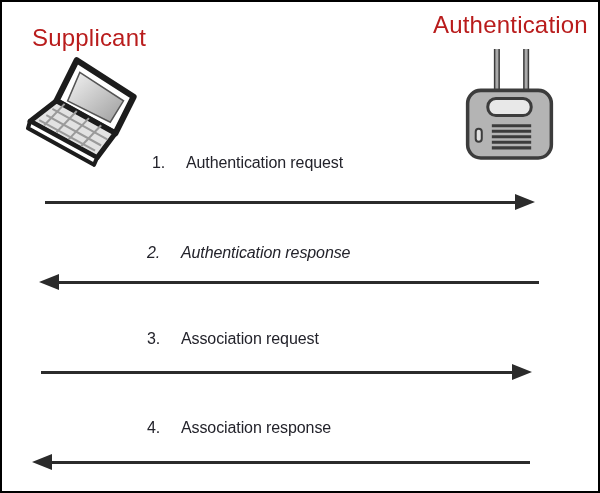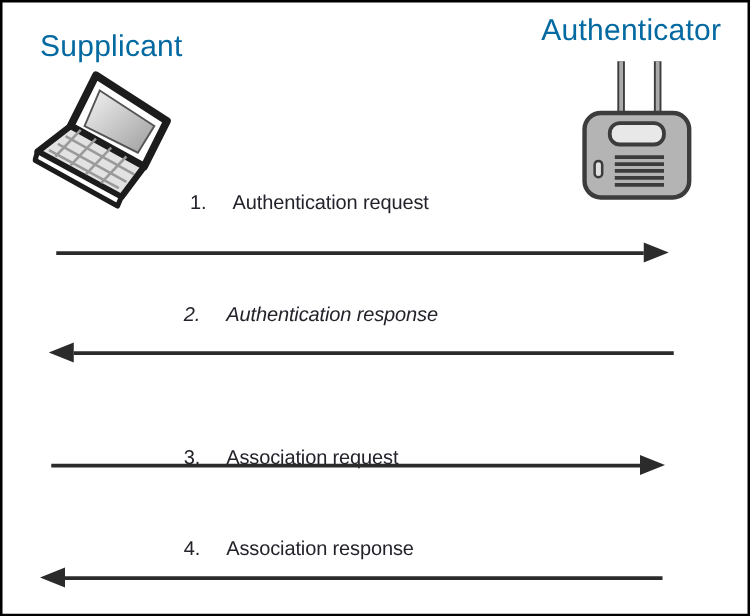--- a/index.html
+++ b/index.html
@@ -11,21 +11,21 @@
     background: #ffffff;
     border: 2px solid #000000;
     overflow: hidden;
     font-family: "Liberation Sans", "DejaVu Sans", sans-serif;
     color: #23232b;
   }
   .actor-title {
     position: absolute;
     font-size: 24px;
     font-weight: 400;
-    color: #0369a1;
+    color: #b91c1c;
     letter-spacing: 0.2px;
     white-space: nowrap;
   }
   .title-left  { left: 30px;  top: 22px; }
   .title-right { left: 431px; top: 9px;  }
 
   .device { position: absolute; }
   .laptop { left: 24px;  top: 54px; width: 132px; height: 112px; }
   .ap     { left: 461px; top: 44px; width: 94px;  height: 116px; }
 
@@ -36,22 +36,22 @@
     color: #23232b;
     white-space: nowrap;
     letter-spacing: -0.1px;
   }
   .msg-num {
     display: inline-block;
     min-width: 34px;
   }
   .label-1 { left: 150px; top: 152px; }
   .label-2 { left: 145px; top: 242px; font-style: italic; }
-  .label-3 { left: 145px; top: 328px; margin-top: 28px; }
-  .label-4 { left: 145px; top: 417px; margin-top: 12px; }
+  .label-3 { left: 145px; top: 328px; }
+  .label-4 { left: 145px; top: 417px; }
 
   .arrow {
     position: absolute;
     height: 16px;
     display: flex;
     align-items: center;
   }
   .arrow .line {
     flex: 1;
     height: 3px;
@@ -70,21 +70,21 @@
   .arrow-2 { left: 37px; top: 272px; width: 500px; }
   .arrow-3 { left: 39px; top: 362px; width: 491px; }
   .arrow-4 { left: 30px; top: 452px; width: 498px; }
 </style>
 </head>
 <body>
 
 <div class="stage">
 
   <div class="actor-title title-left">Supplicant</div>
-  <div class="actor-title title-right">Authenticator</div>
+  <div class="actor-title title-right">Authentication</div>
 
   <div class="device laptop">
     <svg viewBox="0 0 130 110" width="132" height="112" aria-hidden="true">
       <defs>
         <linearGradient id="scr" x1="0" y1="0" x2="1" y2="1">
           <stop offset="0" stop-color="#f4f4f4"></stop>
           <stop offset="1" stop-color="#9d9d9d"></stop>
         </linearGradient>
       </defs>
 

